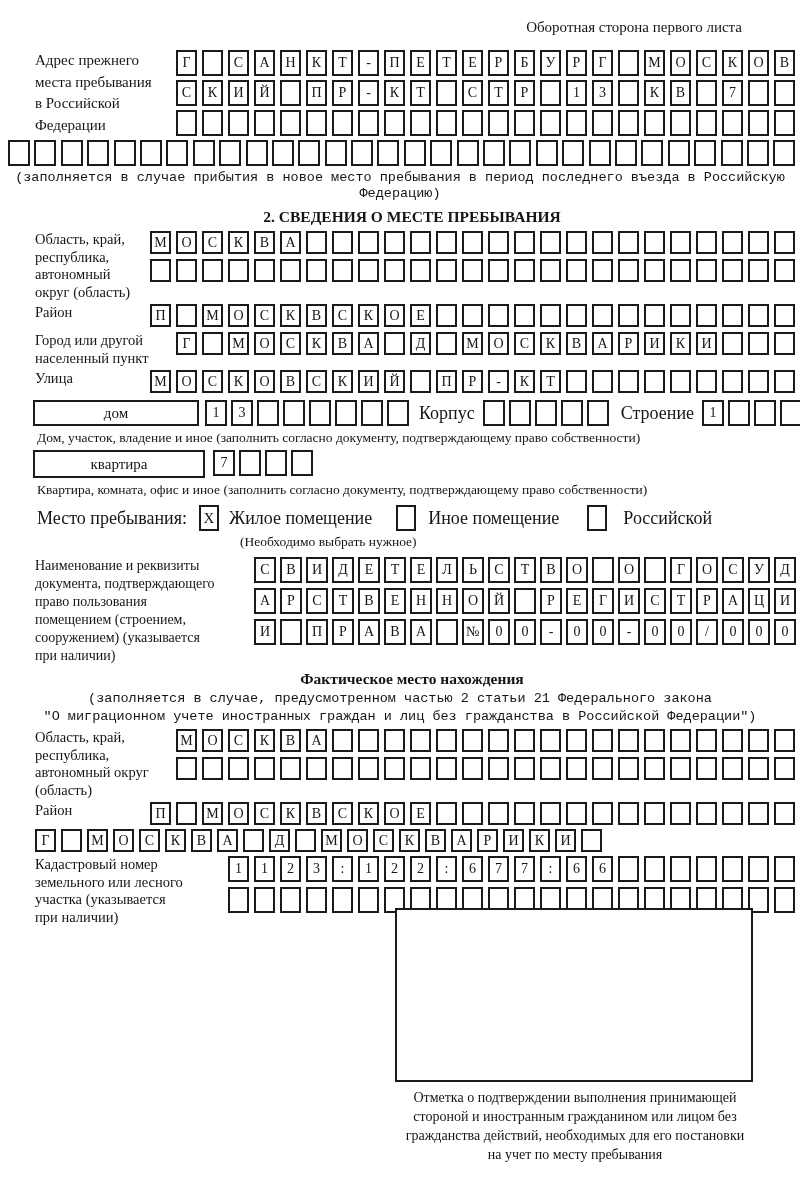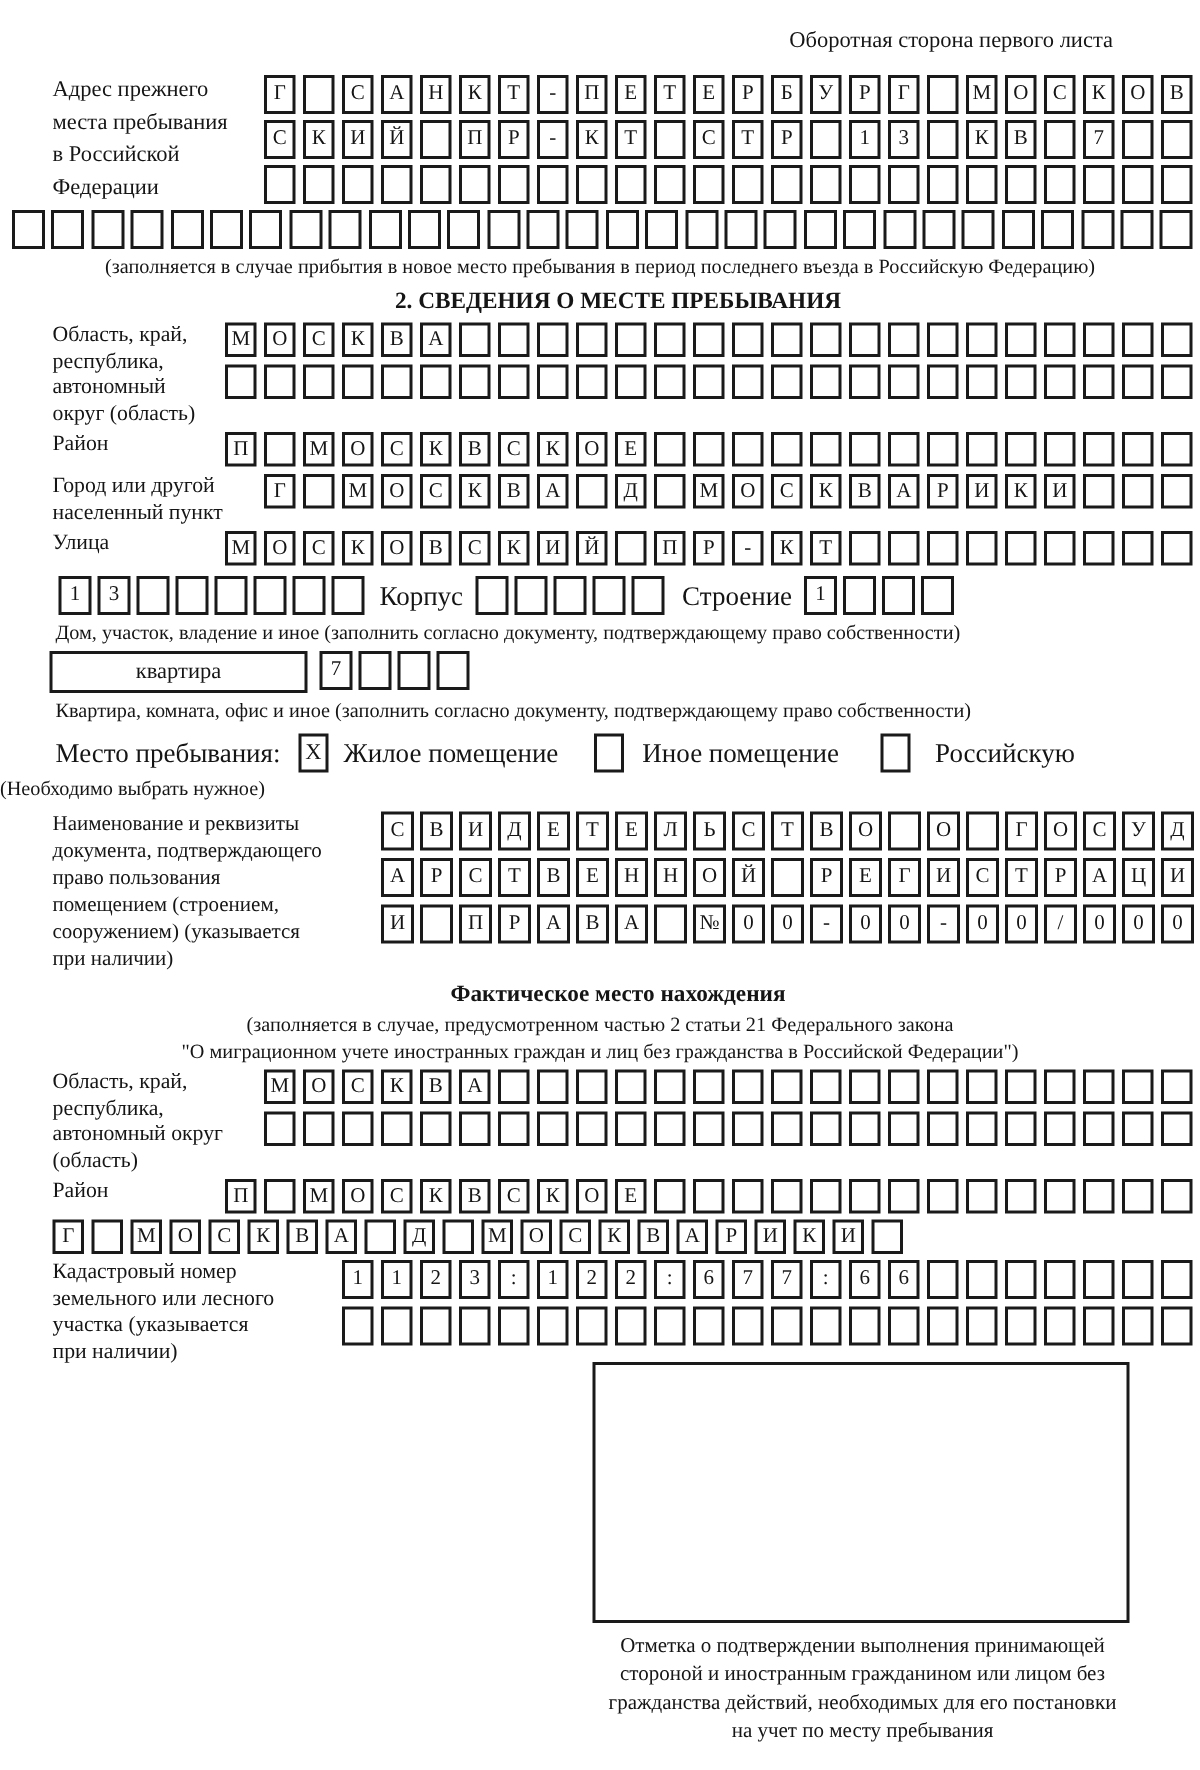--- a/index.html
+++ b/index.html
@@ -26,21 +26,21 @@
     flex: none; width: 21px; height: 23px;
     border: 2px solid #1a1a1a; background: #fff;
     font-size: 14px; line-height: 19px; text-align: center;
   }
   .tall .cell { height: 26px; line-height: 22px; }
   .w22 .cell { width: 22px; }
   .g4 { gap: 4px; }
   .g44 { gap: 4.4px; }
 
   .note { font-size: 13.5px; line-height: 16px; }
-  .note-c { text-align: center; }
+  .note-c { text-align: center; font-family: Liberation Mono, monospace; }
   .h2 { text-align: center; font-weight: bold; font-size: 15.5px; line-height: 19px; padding-left: 24px; }
 
   .widebox {
     flex: none; border: 2px solid #1a1a1a; height: 26px;
     display: flex; align-items: center; justify-content: center; font-size: 15px;
   }
   .inline-lbl { font-size: 18px; line-height: 26px; flex: none; }
   .chk {
     flex: none; width: 20px; height: 26px; border: 2px solid #1a1a1a;
     text-align: center; font-size: 15px; line-height: 22px;
@@ -334,20 +334,21 @@
       <span class="cell"></span>
       <span class="cell"></span>
       <span class="cell"></span>
       <span class="cell"></span>
       <span class="cell"></span>
       <span class="cell"></span>
     </div>
 </div>
 
 <div class="frow mt7" style="margin-left:33px">
+  <div class="widebox" style="width:166px">дом</div>
   <div class="cells tall w22 g4" style="margin-left:6px">
       <span class="cell">1</span>
       <span class="cell">3</span>
       <span class="cell"></span>
       <span class="cell"></span>
       <span class="cell"></span>
       <span class="cell"></span>
       <span class="cell"></span>
       <span class="cell"></span>
     </div>
@@ -380,23 +381,23 @@
 </div>
 <div class="note mt4" style="margin-left:37px">Квартира, комната, офис и иное (заполнить согласно документу, подтверждающему право собственности)</div>
 
 <div class="mesto mt7">
   <span class="inline-lbl">Место пребывания:</span>
   <span class="chk" style="margin-left:12px">X</span>
   <span class="inline-lbl" style="margin-left:10px">Жилое помещение</span>
   <span class="chk" style="margin-left:24px"></span>
   <span class="inline-lbl" style="margin-left:12px">Иное помещение</span>
   <span class="chk" style="margin-left:28px"></span>
-  <span class="inline-lbl" style="margin-left:16px">Российскую</span>
-</div>
-<div class="note mt3" style="">(Необходимо выбрать нужное)</div>
+  <span class="inline-lbl" style="margin-left:16px">Российской</span>
+</div>
+<div class="note mt3" style="margin-left:240px">(Необходимо выбрать нужное)</div>
 
 <div class="frow mt7">
   <div class="flabel lblD">Наименование и реквизиты
 документа, подтверждающего
 право пользования
 помещением (строением,
 сооружением) (указывается
 при наличии)</div>
   <div class="rows rows5">
     <div class="cells tall w22 g4">

